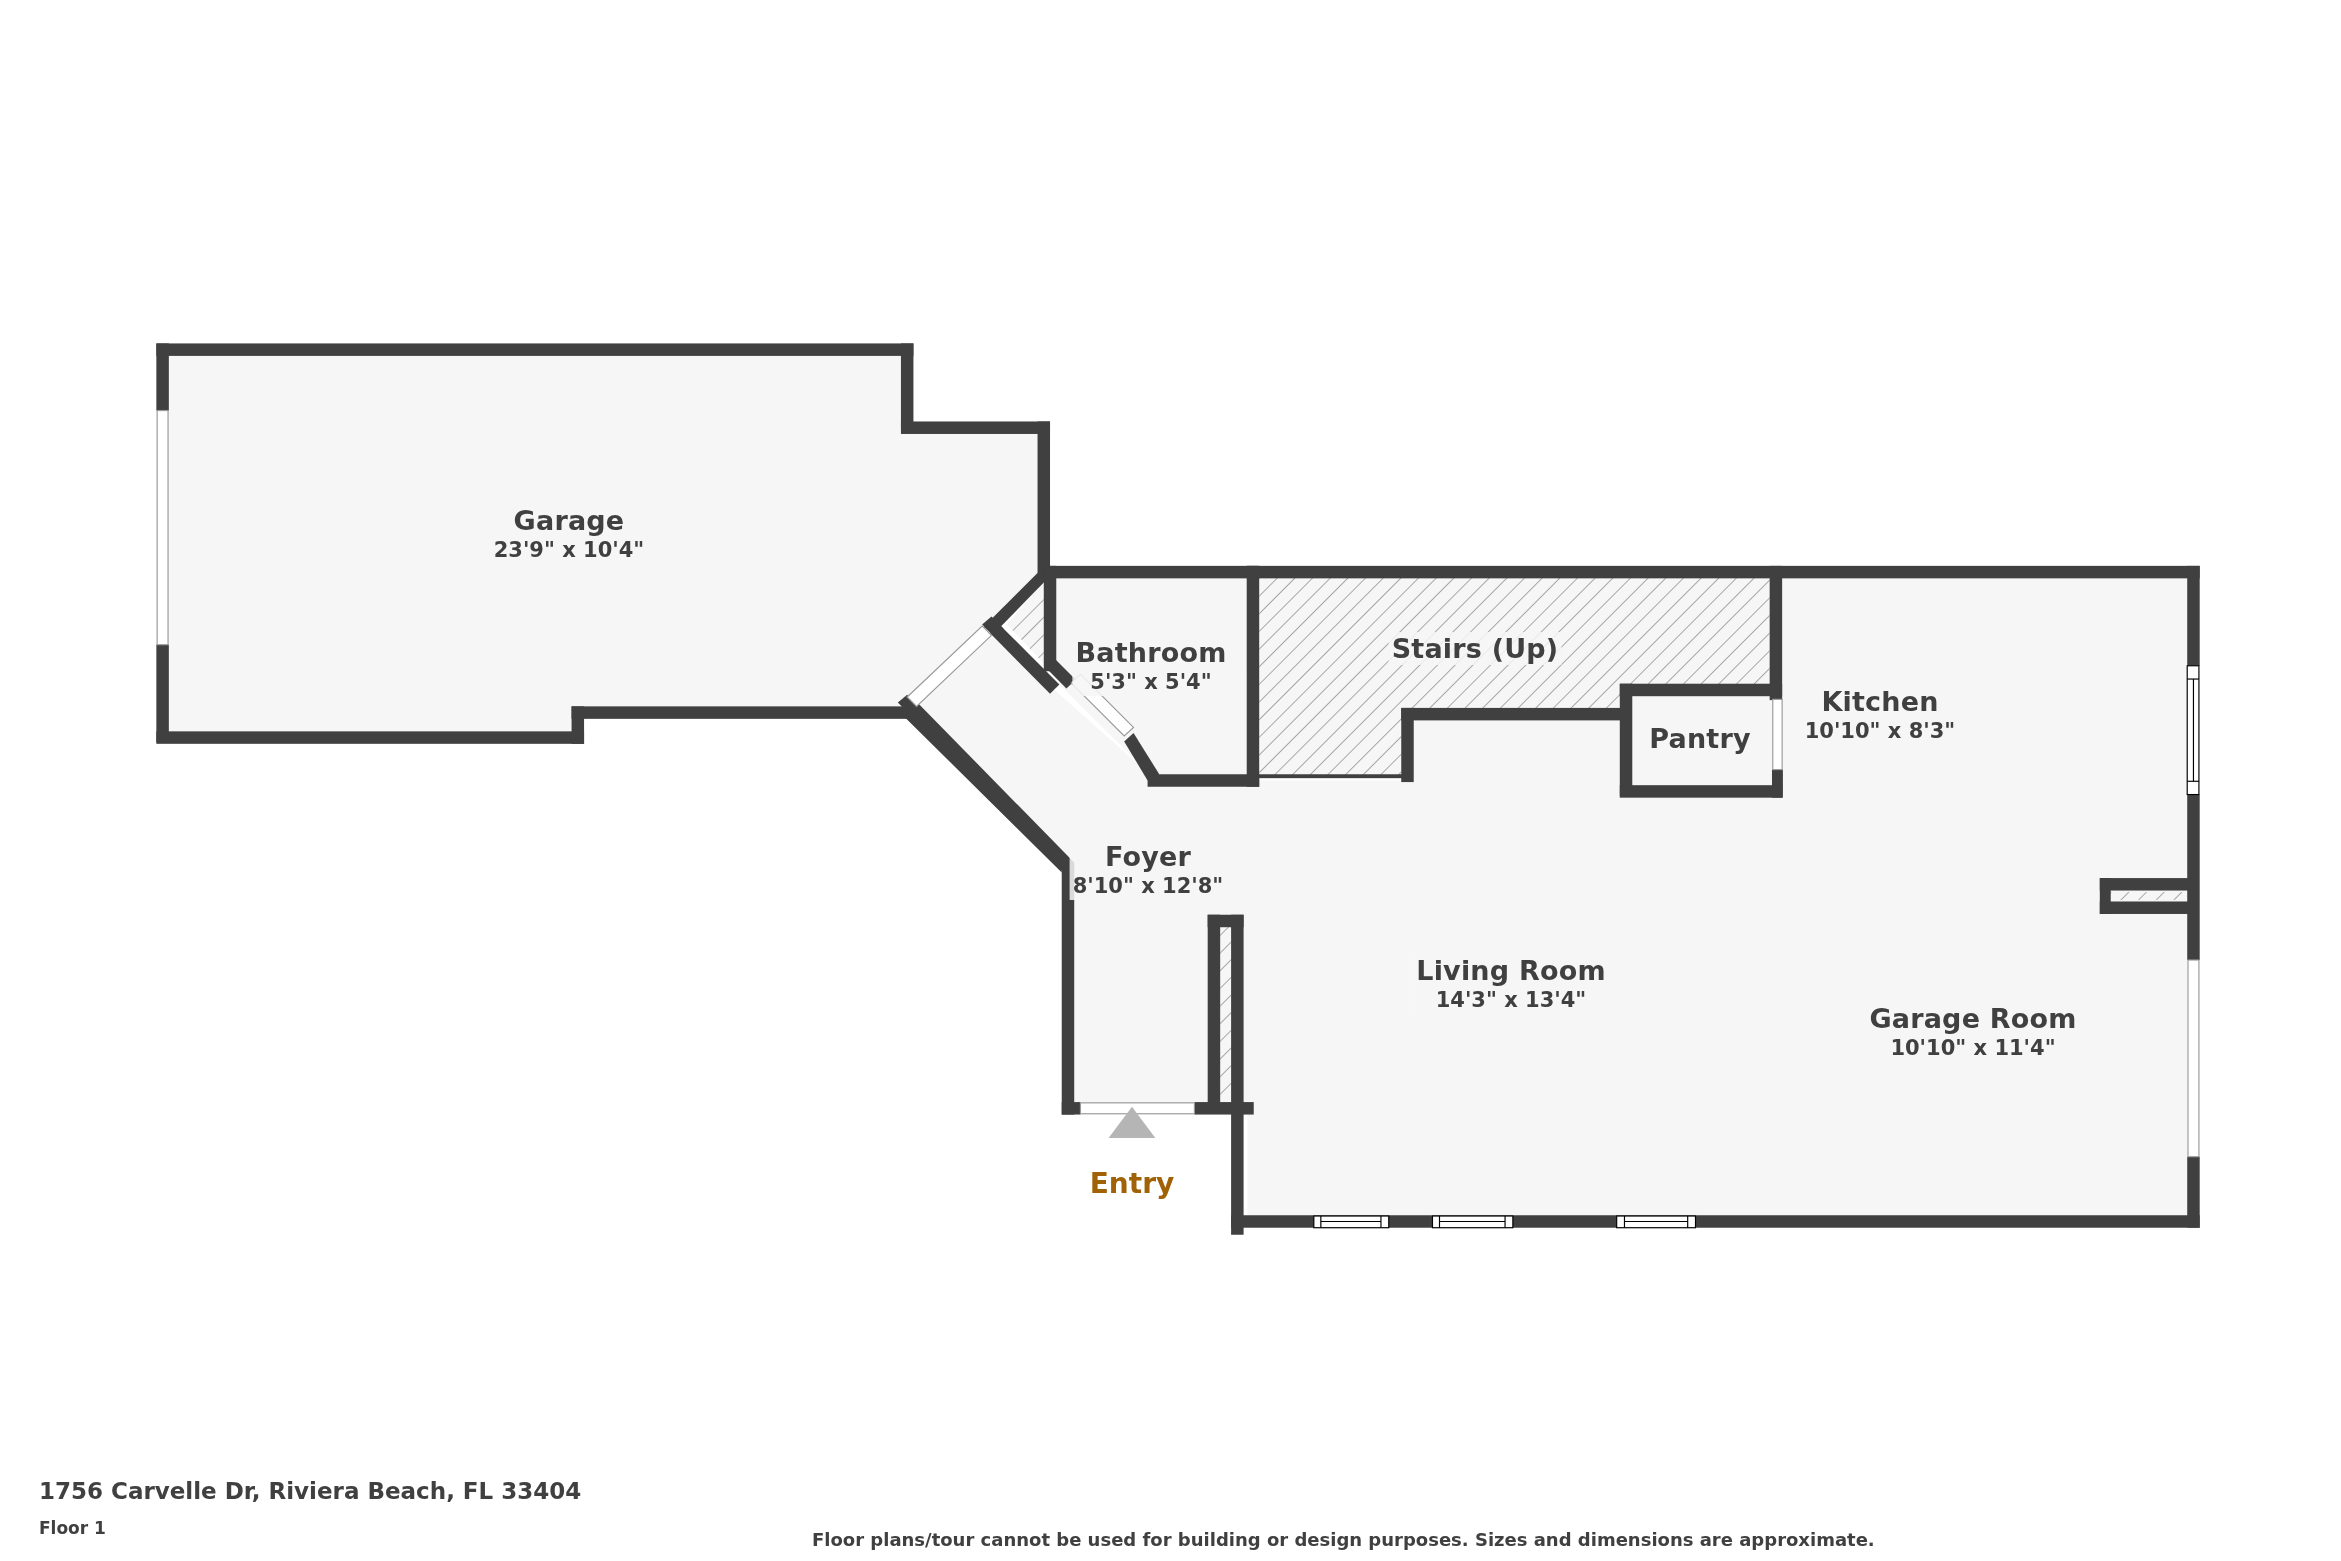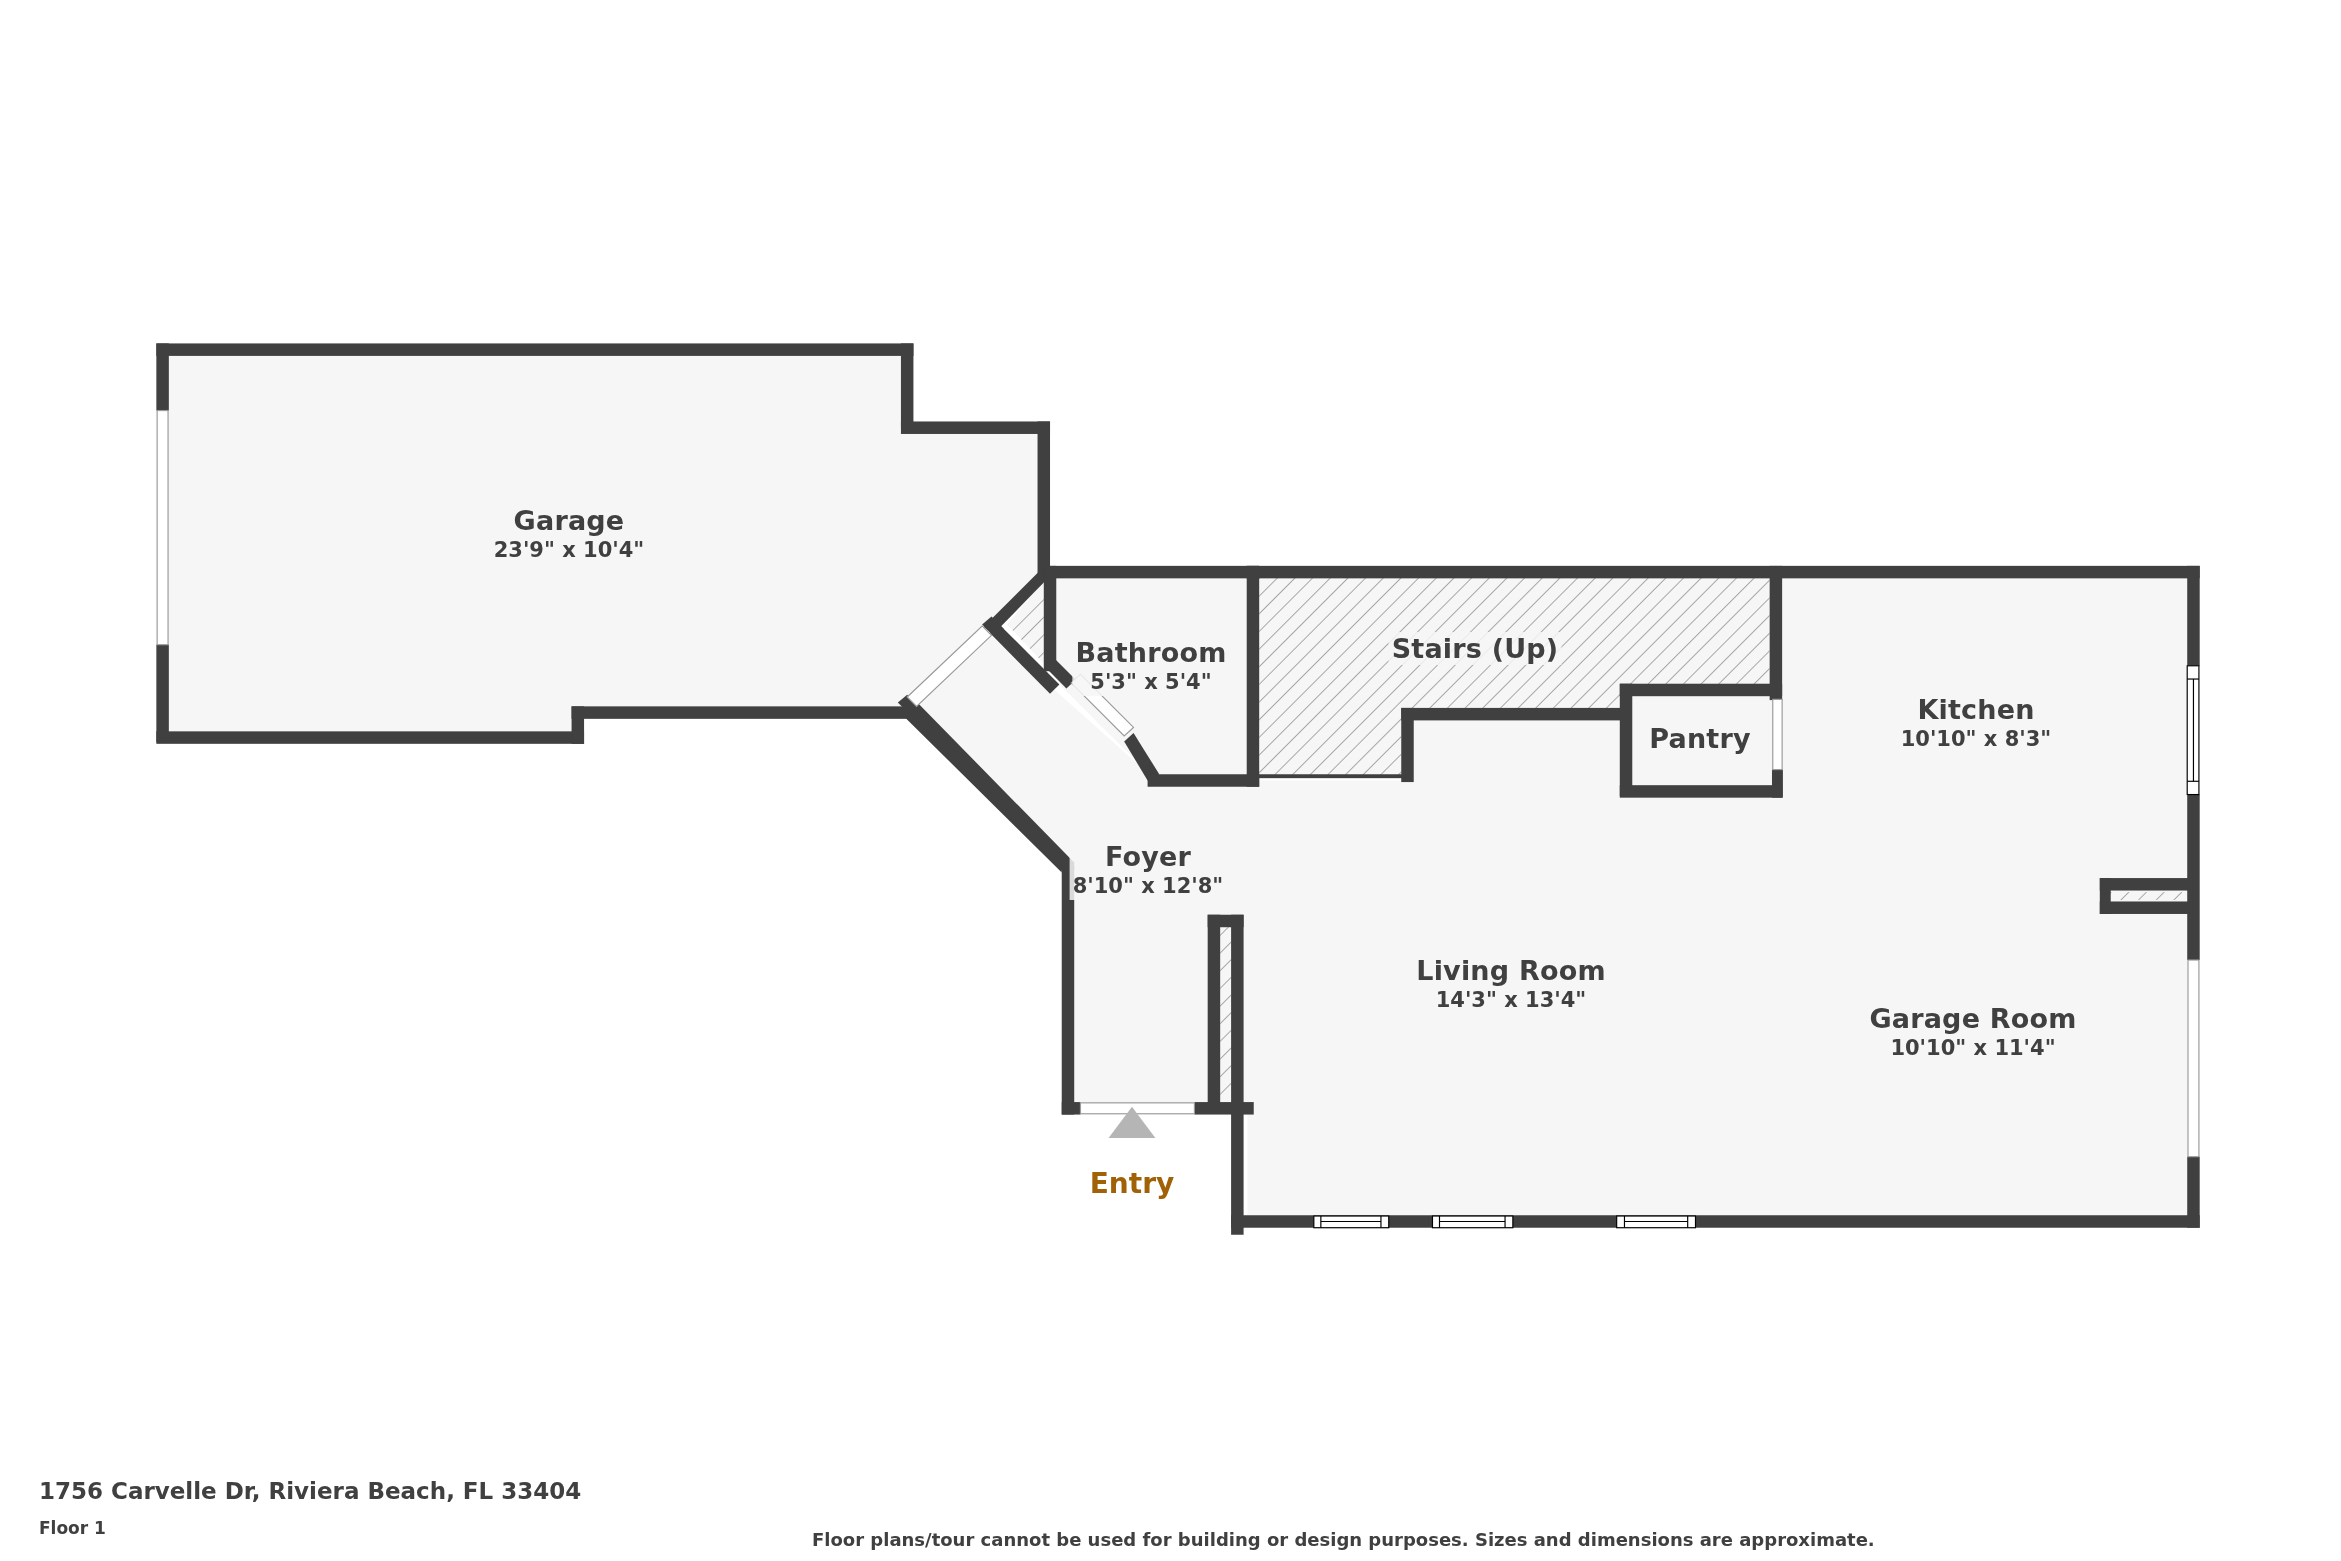--- a/index.html
+++ b/index.html
@@ -156,21 +156,21 @@
 <div class="room-label" style="left:1151px; top:620px;margin-top:16px;">
   <span class="room-name">Bathroom</span>
   <span class="room-dim">5'3" x 5'4"</span>
 </div>
 <div class="room-label" style="left:1475px; top:632px;">
   <span class="room-name">Stairs (Up)</span>
 </div>
 <div class="room-label" style="left:1700px; top:722px;">
   <span class="room-name">Pantry</span>
 </div>
-<div class="room-label" style="left:1976px; top:685px;margin-top:8px;">
+<div class="room-label" style="left:1880px; top:685px;">
   <span class="room-name">Kitchen</span>
   <span class="room-dim">10'10" x 8'3"</span>
 </div>
 <div class="room-label" style="left:1148px; top:840px;">
   <span class="room-name">Foyer</span>
   <span class="room-dim">8'10" x 12'8"</span>
 </div>
 <div class="room-label" style="left:1511px; top:954px;">
   <span class="room-name">Living Room</span>
   <span class="room-dim">14'3" x 13'4"</span>

